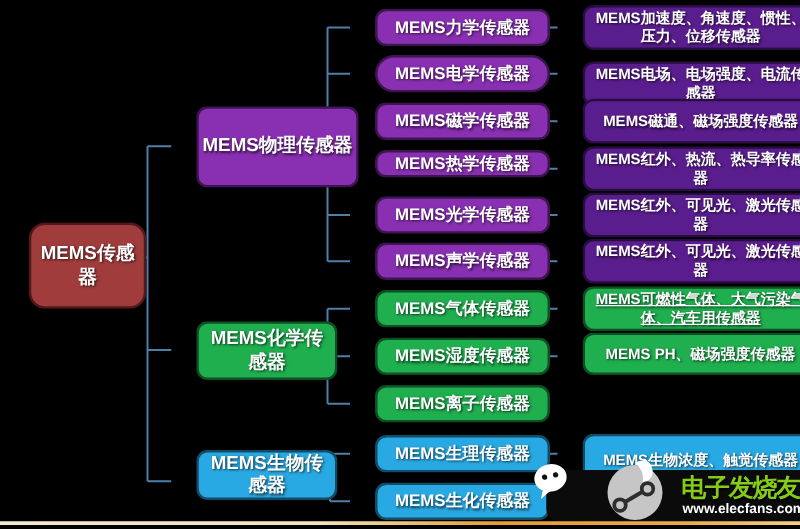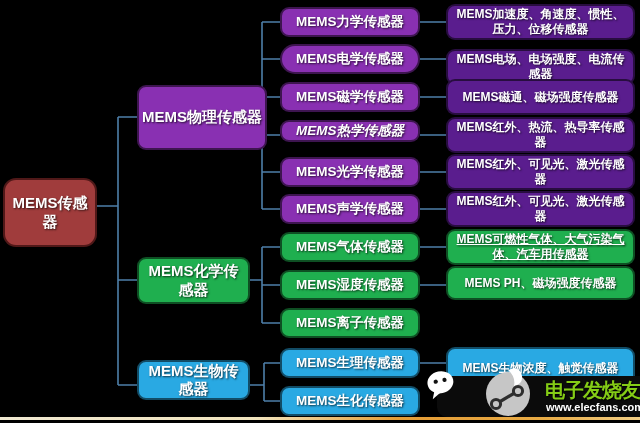--- a/index.html
+++ b/index.html
@@ -7,21 +7,21 @@
     position:relative;width:640px;height:423px;overflow:hidden;
     background:var(--background,#000);
     font-family:"Liberation Sans","DejaVu Sans",sans-serif;
   }
   .connectors{position:absolute;left:0;top:0;z-index:1;}
   .connectors path{stroke:var(--line,#4E7FA9);stroke-width:1.6;fill:none;}
   .node{
     position:absolute;z-index:2;display:flex;align-items:center;justify-content:center;
     text-align:center;color:#fff;font-weight:700;box-sizing:border-box;
     border:2px solid rgba(0,0,0,.55);border-radius:9px;padding:1px 3px;
-    line-height:1.22;text-shadow:1px 1px 2px rgba(0,0,0,.7);
+    line-height:1.22;text-shadow:1px 1px 2px rgba(0,0,0,.7);margin-left:20px;
   }
   .c-root{background:var(--root,#A03C3C);border-color:rgba(60,15,15,.8);border-radius:13px;}
   .c-purple{background:var(--purple,#8930B2);}
   .c-purple-dark{background:var(--purple-dark,#5A1D8E);}
   .c-green{background:var(--green,#1FAF4F);}
   .c-blue{background:var(--blue,#29A9E3);}
   .fs-root{font-size:15px;}
   .fs-l2{font-size:15px;}
   .fs-l3{font-size:13.5px;white-space:nowrap;}
   .fs-l4{font-size:12px;}
@@ -62,21 +62,21 @@
 
   <div class="node c-root fs-root" style="left:3px;top:178px;width:94px;height:69px;">MEMS传感器</div>
 
   <div class="node c-purple fs-l2" style="left:137px;top:85px;width:130px;height:65px;">MEMS物理传感器</div>
   <div class="node c-green fs-l2" style="left:137px;top:257px;width:113px;height:47px;">MEMS化学传感器</div>
   <div class="node c-blue fs-l2" style="left:137px;top:360px;width:113px;height:40px;">MEMS生物传感器</div>
 
   <div class="node c-purple fs-l3" style="left:280px;top:7px;width:140px;height:30px;">MEMS力学传感器</div>
   <div class="node c-purple fs-l3" style="left:280px;top:44px;width:140px;height:30px;border-radius:15px;">MEMS电学传感器</div>
   <div class="node c-purple fs-l3" style="left:280px;top:82px;width:140px;height:30px;">MEMS磁学传感器</div>
-  <div class="node c-purple fs-l3" style="left:280px;top:120px;width:140px;height:22px;font-style:italic;">MEMS热学传感器</div>
+  <div class="node c-purple fs-l3" style="left:280px;top:120px;width:140px;height:22px;">MEMS热学传感器</div>
   <div class="node c-purple fs-l3" style="left:280px;top:157px;width:140px;height:30px;">MEMS光学传感器</div>
   <div class="node c-purple fs-l3" style="left:280px;top:194px;width:140px;height:30px;">MEMS声学传感器</div>
 
   <div class="node c-green fs-l3" style="left:280px;top:232px;width:140px;height:30px;">MEMS气体传感器</div>
   <div class="node c-green fs-l3" style="left:280px;top:270px;width:140px;height:30px;">MEMS湿度传感器</div>
   <div class="node c-green fs-l3" style="left:280px;top:308px;width:140px;height:30px;">MEMS离子传感器</div>
 
   <div class="node c-blue fs-l3" style="left:280px;top:348px;width:140px;height:30px;">MEMS生理传感器</div>
   <div class="node c-blue fs-l3" style="left:280px;top:386px;width:140px;height:30px;">MEMS生化传感器</div>
 

